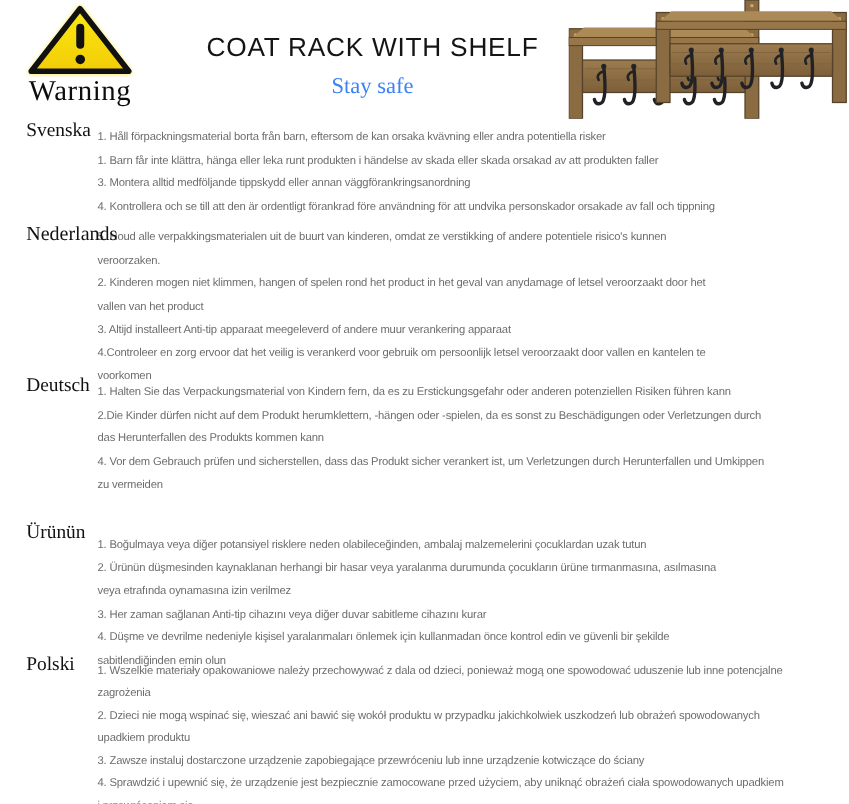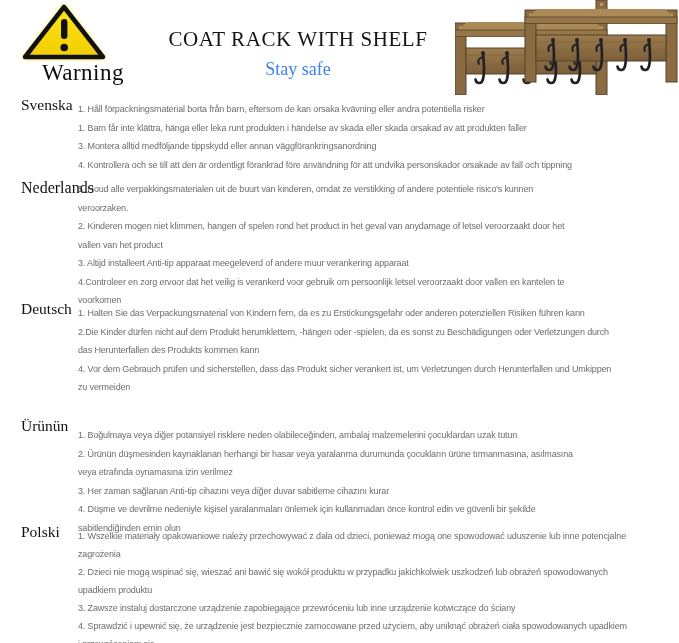--- a/index.html
+++ b/index.html
@@ -6,30 +6,30 @@
   body {
     width: 679px; height: 643px;
     background: #ffffff;
     position: relative;
     overflow: hidden;
     font-family: "Liberation Sans", sans-serif;
     -webkit-font-smoothing: antialiased;
   }
 
   
-  .warning-block { position: absolute; left: 4px; top: 2px; width: 120px; text-align: right; }
+  .warning-block { position: absolute; left: 4px; top: 2px; width: 120px; text-align: center; }
   .warning-icon { display: block; margin: 0 auto; }
   .warning-word {
     font-family: "Liberation Serif", serif;
     font-size: 23px; color: #0d0d0d;
     margin-top: -2px; letter-spacing: 0.5px;
   }
   .title-block { position: absolute; left: 133px; top: 27px; width: 330px; text-align: center; }
   .doc-title {
-    font-family: Liberation Serif, serif;
+    font-family: Liberation Sans, sans-serif;
     font-size: 21px; color: #141414; letter-spacing: 0.6px;
     white-space: nowrap;
   }
   .doc-subtitle {
     font-family: "Liberation Serif", serif;
     font-size: 18px; color: #3b82f6; margin-top: 7px;
   }
   .product-photo { position: absolute; left: 455px; top: 0px; }
 
   

